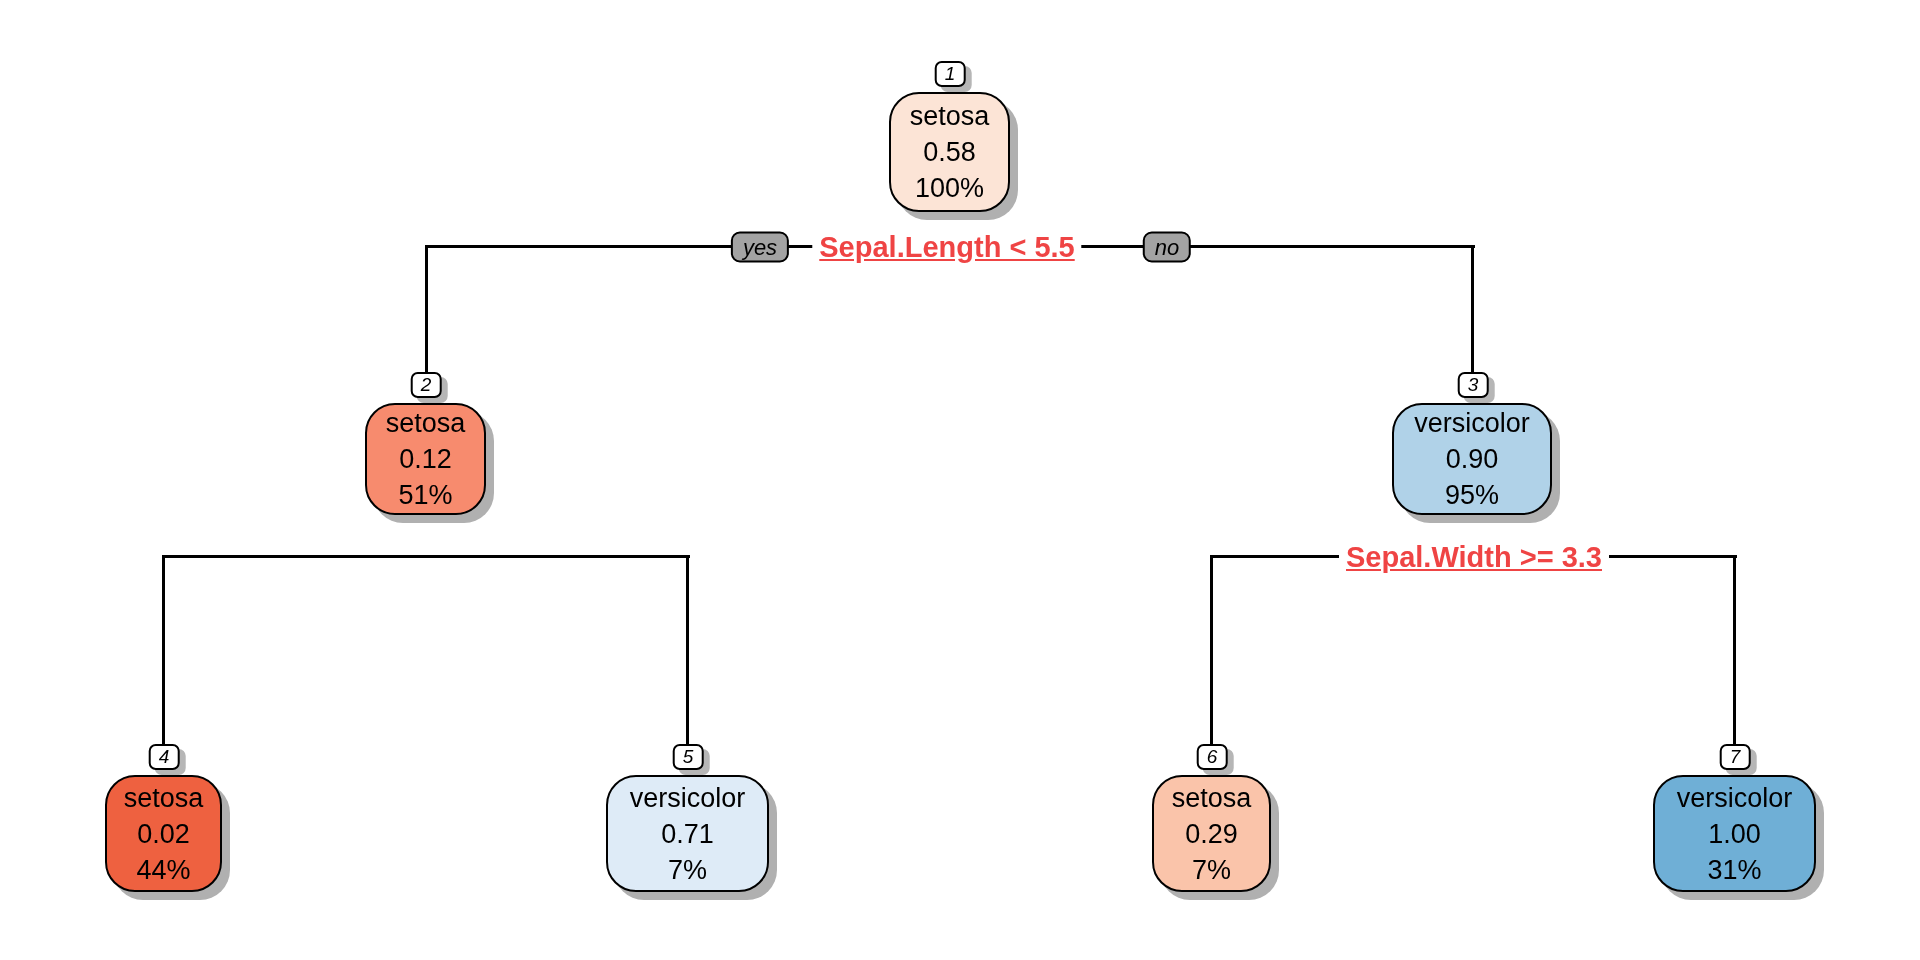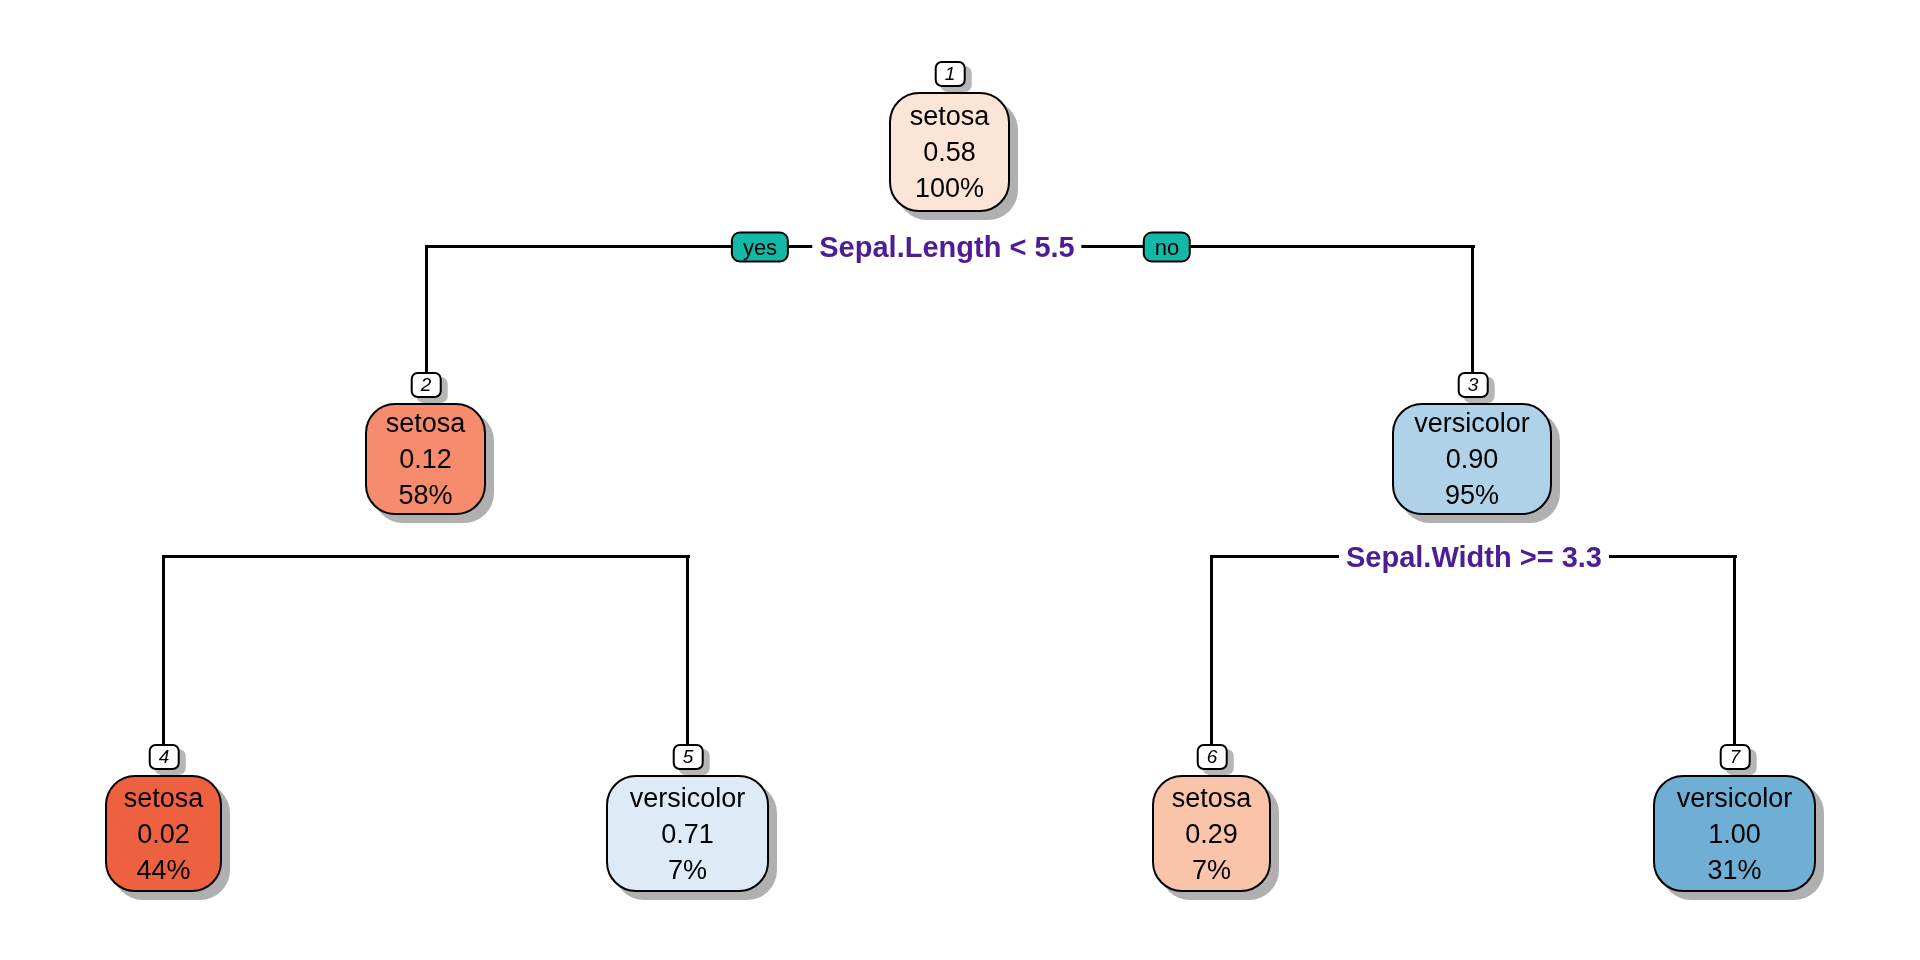--- a/index.html
+++ b/index.html
@@ -27,40 +27,42 @@
 
   .hl2R  { left: 1210px; top: 555px; width: 527px; }
   .vl-n6 { left: 1210px; top: 555px; height: 191px; }
   .vl-n7 { left: 1733px; top: 555px; height: 191px; }
 
   
   .split {
     position: absolute;
     transform: translate(-50%, -50%);
     background: #ffffff;
-    color: #4c1d95;
+    color: #ef4444;
     font-size: 29px;
     font-weight: bold;
     white-space: nowrap;
     padding: 1px 7px;
     z-index: 2;
     line-height: 32px;
+    text-decoration: underline;
   }
   .s1  { left: 947px;  top: 247px; }
   .s2L { left: 426px;  top: 557px; }
   .s2R { left: 1474px; top: 557px; }
 
   
   .branch-label {
     position: absolute;
     transform: translate(-50%, -50%);
-    background: #14b8a6;
+    background: #a3a3a3;
     border: 2px solid #000;
     border-radius: 9px;
     font-size: 22px;
+    font-style: italic;
     line-height: 27px;
     padding: 0 10px;
     color: #000;
     z-index: 3;
     white-space: nowrap;
   }
   .yes { left: 760px;  top: 247px; }
   .no  { left: 1127px; top: 247px; margin-left: 40px; }
 
   
@@ -137,21 +139,21 @@
   <div class="node n1" style="background-color: rgb(252, 228, 214);">
     <div class="nline">setosa</div>
     <div class="nline">0.58</div>
     <div class="nline">100%</div>
   </div>
 
   <div class="badge b2">2</div>
   <div class="node n2" style="background-color: rgb(247, 139, 110);">
     <div class="nline">setosa</div>
     <div class="nline">0.12</div>
-    <div class="nline">58%</div>
+    <div class="nline">51%</div>
   </div>
 
   <div class="badge b3">3</div>
   <div class="node n3" style="background-color: rgb(176, 210, 232);">
     <div class="nline">versicolor</div>
     <div class="nline">0.90</div>
     <div class="nline">95%</div>
   </div>
 
   <div class="badge b4">4</div>

